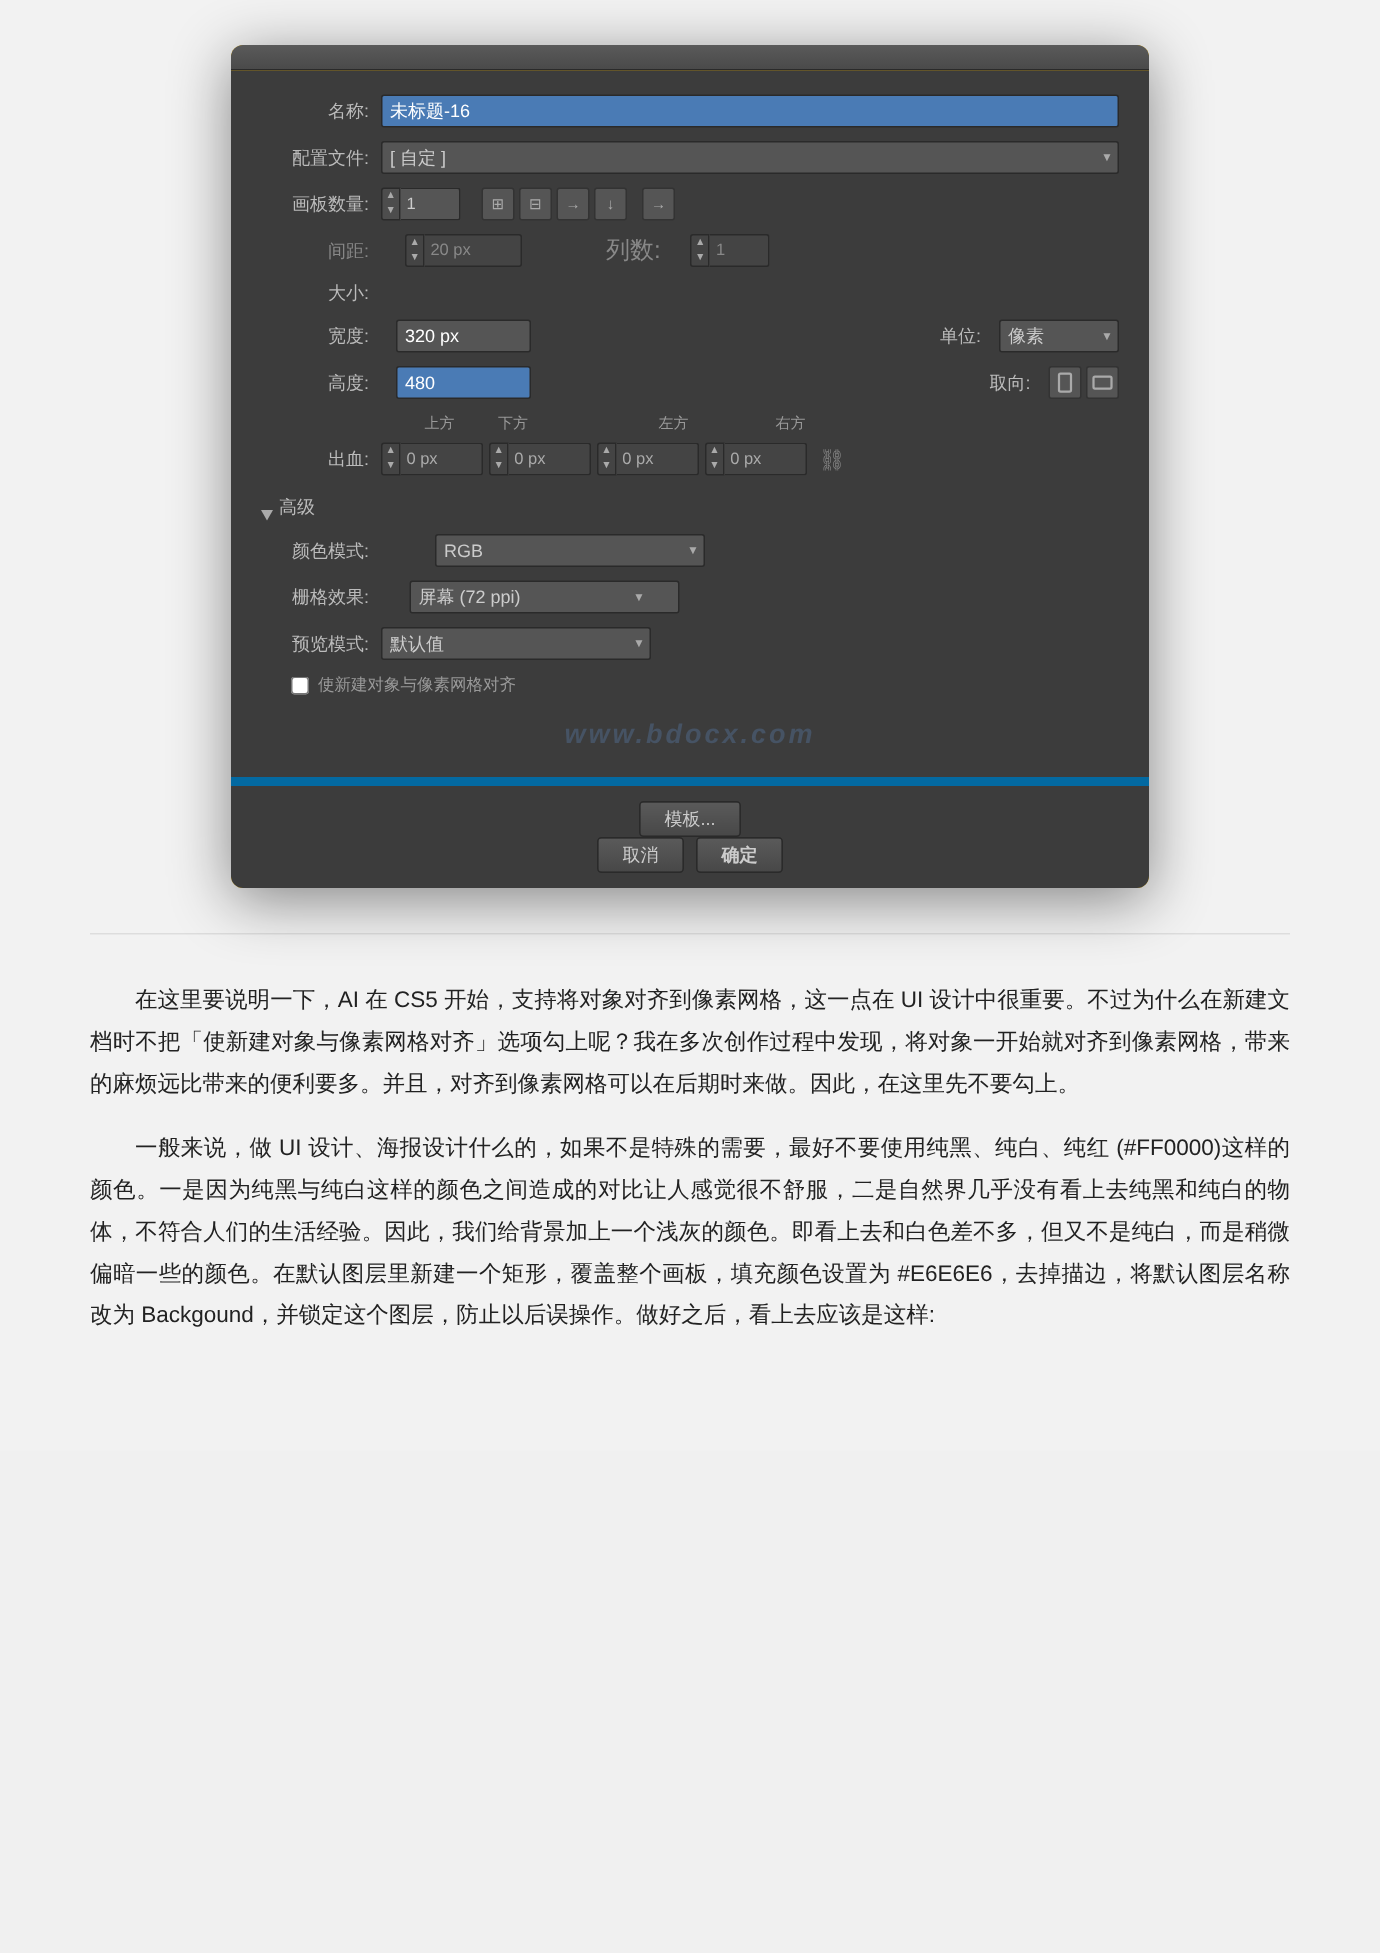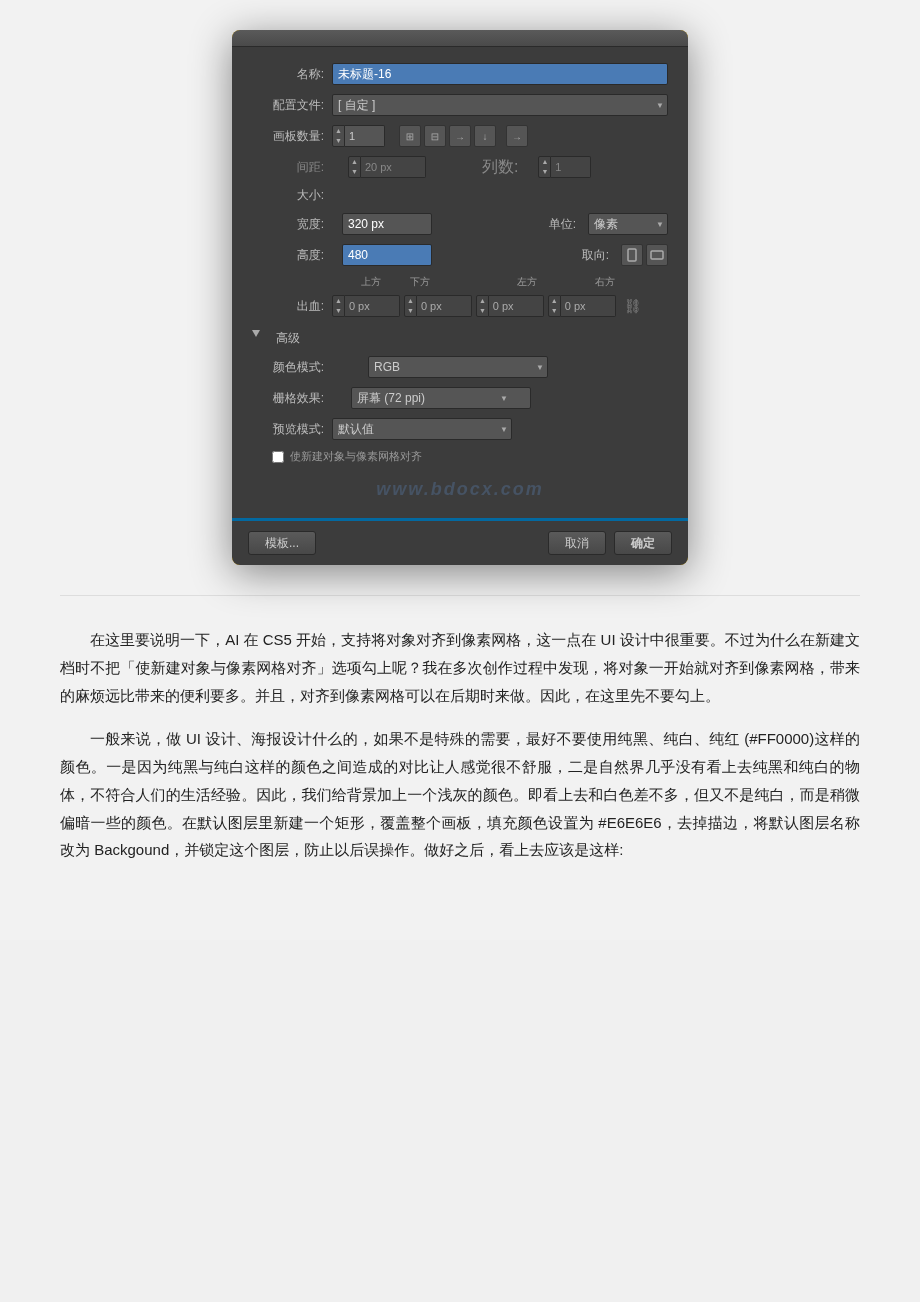--- a/index.html
+++ b/index.html
@@ -21,21 +21,21 @@
     .dialog-area {
       display: flex;
       justify-content: center;
       margin-bottom: 30px;
     }
 
     .dialog-shadow {
       background: #eab308;
       border-radius: 8px;
       box-shadow: 0 8px 40px rgba(0,0,0,0.45);
-      width: 456px;
+      width: 612px;
       overflow: hidden;
     }
 
     
     .dialog-titlebar {
       background: linear-gradient(to bottom, #5a5a5a, #4a4a4a);
       text-align: center;
       padding: 8px 0;
       color: #e0e0e0;
       font-size: 13px;
@@ -201,22 +201,22 @@
       justify-content: center;
       color: #888;
       font-size: 14px;
       cursor: pointer;
       margin-left: 4px;
     }
 
     
     .advanced-toggle {
       display: flex;
-      align-items: flex-start;
-      gap: 16px;
+      align-items: flex-end;
+      gap: 4px;
       color: #bbb;
       font-size: 12px;
       margin-bottom: 9px;
       cursor: pointer;
     }
 
     .triangle-down {
       width: 0;
       height: 0;
       border-left: 4px solid transparent;
@@ -255,25 +255,26 @@
       letter-spacing: 2px;
       padding: 6px 0;
       font-style: italic;
       pointer-events: none;
       user-select: none;
     }
 
     
     .dialog-footer {
       background: #3c3c3c;
-      border-top: 3px solid #0369a1;
+      border-top: 6px solid #0369a1;
       padding: 10px 16px;
       display: flex;
       justify-content: space-between;
       align-items: center;
+      flex-direction: column;
     }
 
     .footer-left {
       display: flex;
       gap: 8px;
     }
 
     .footer-right {
       display: flex;
       gap: 8px;

